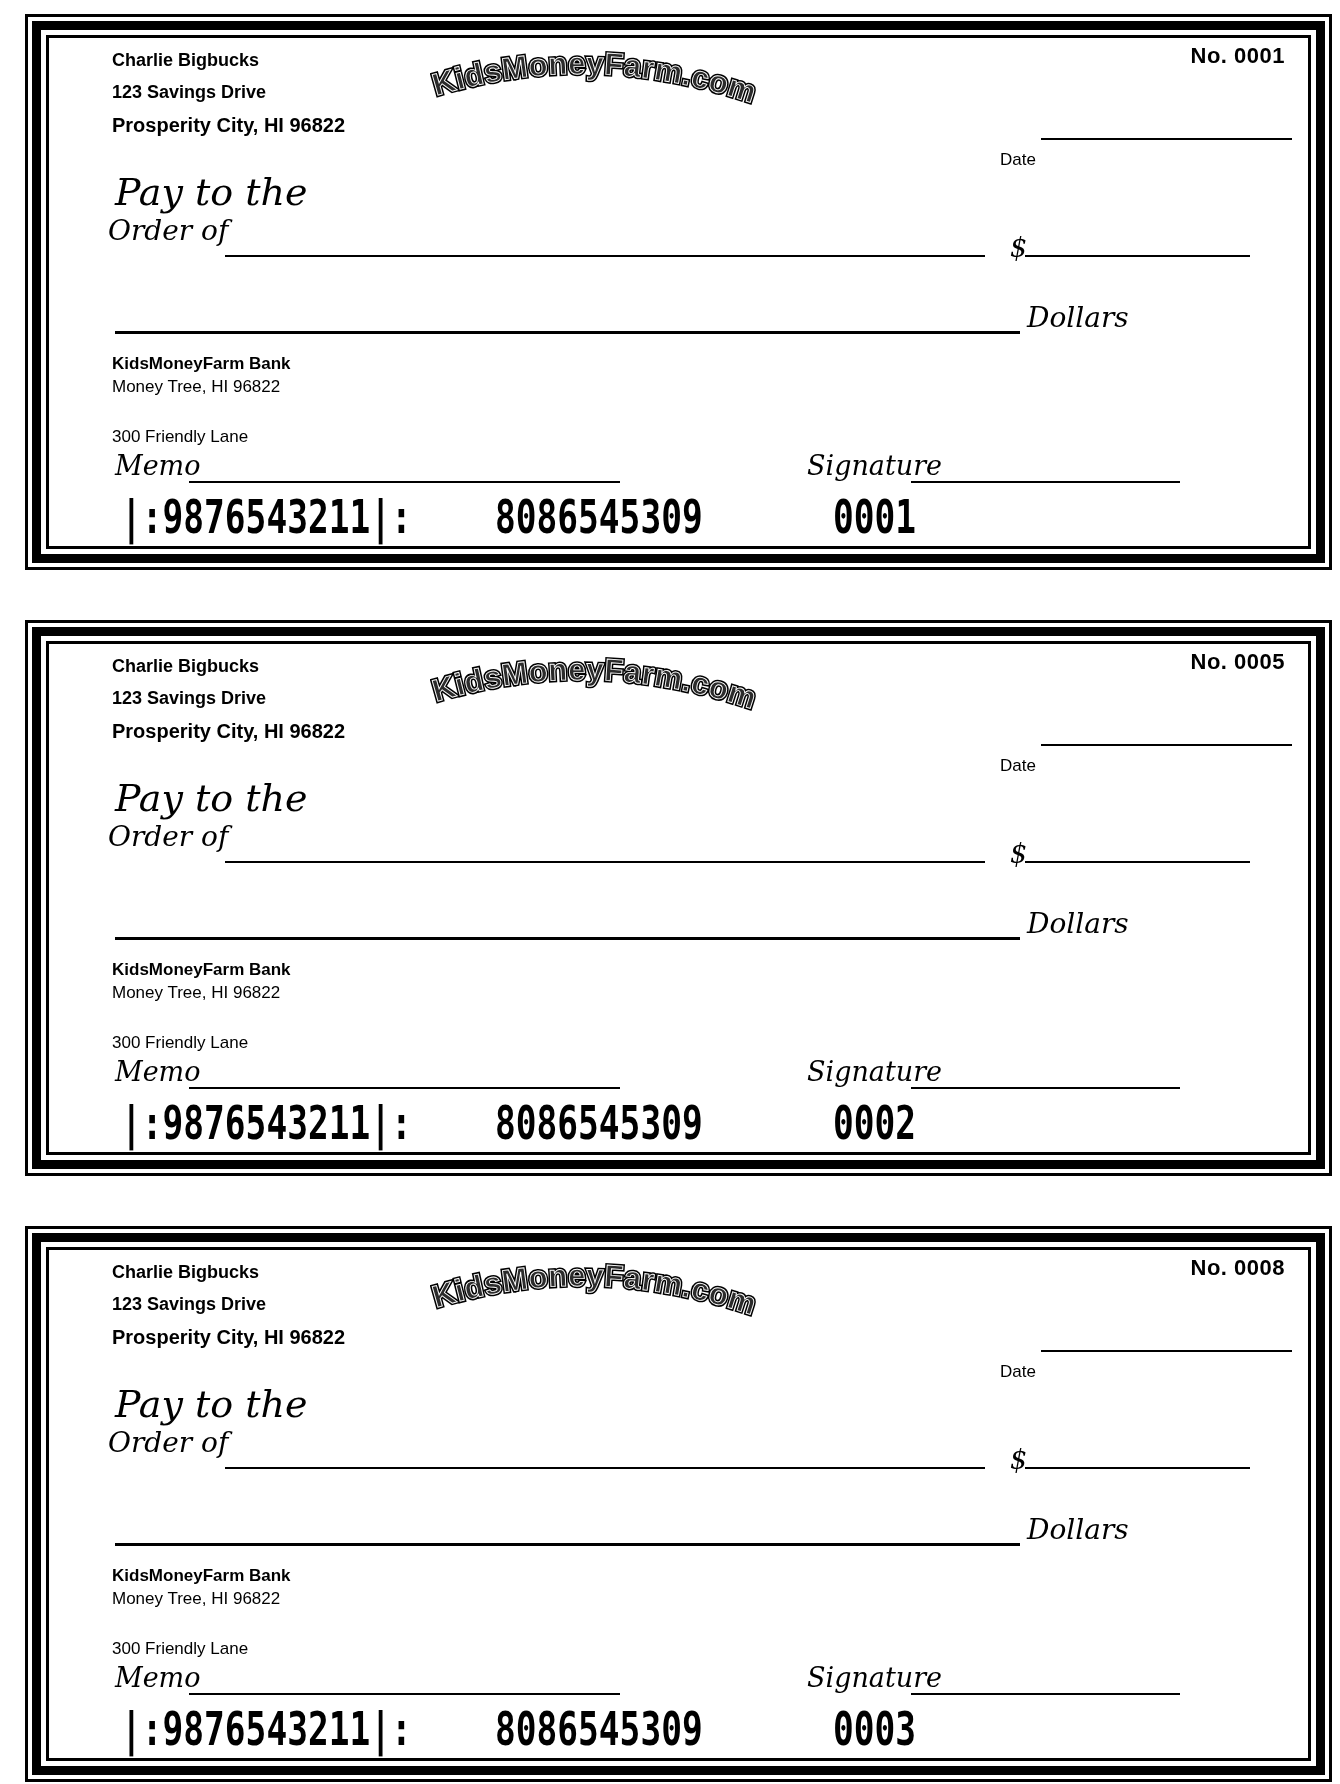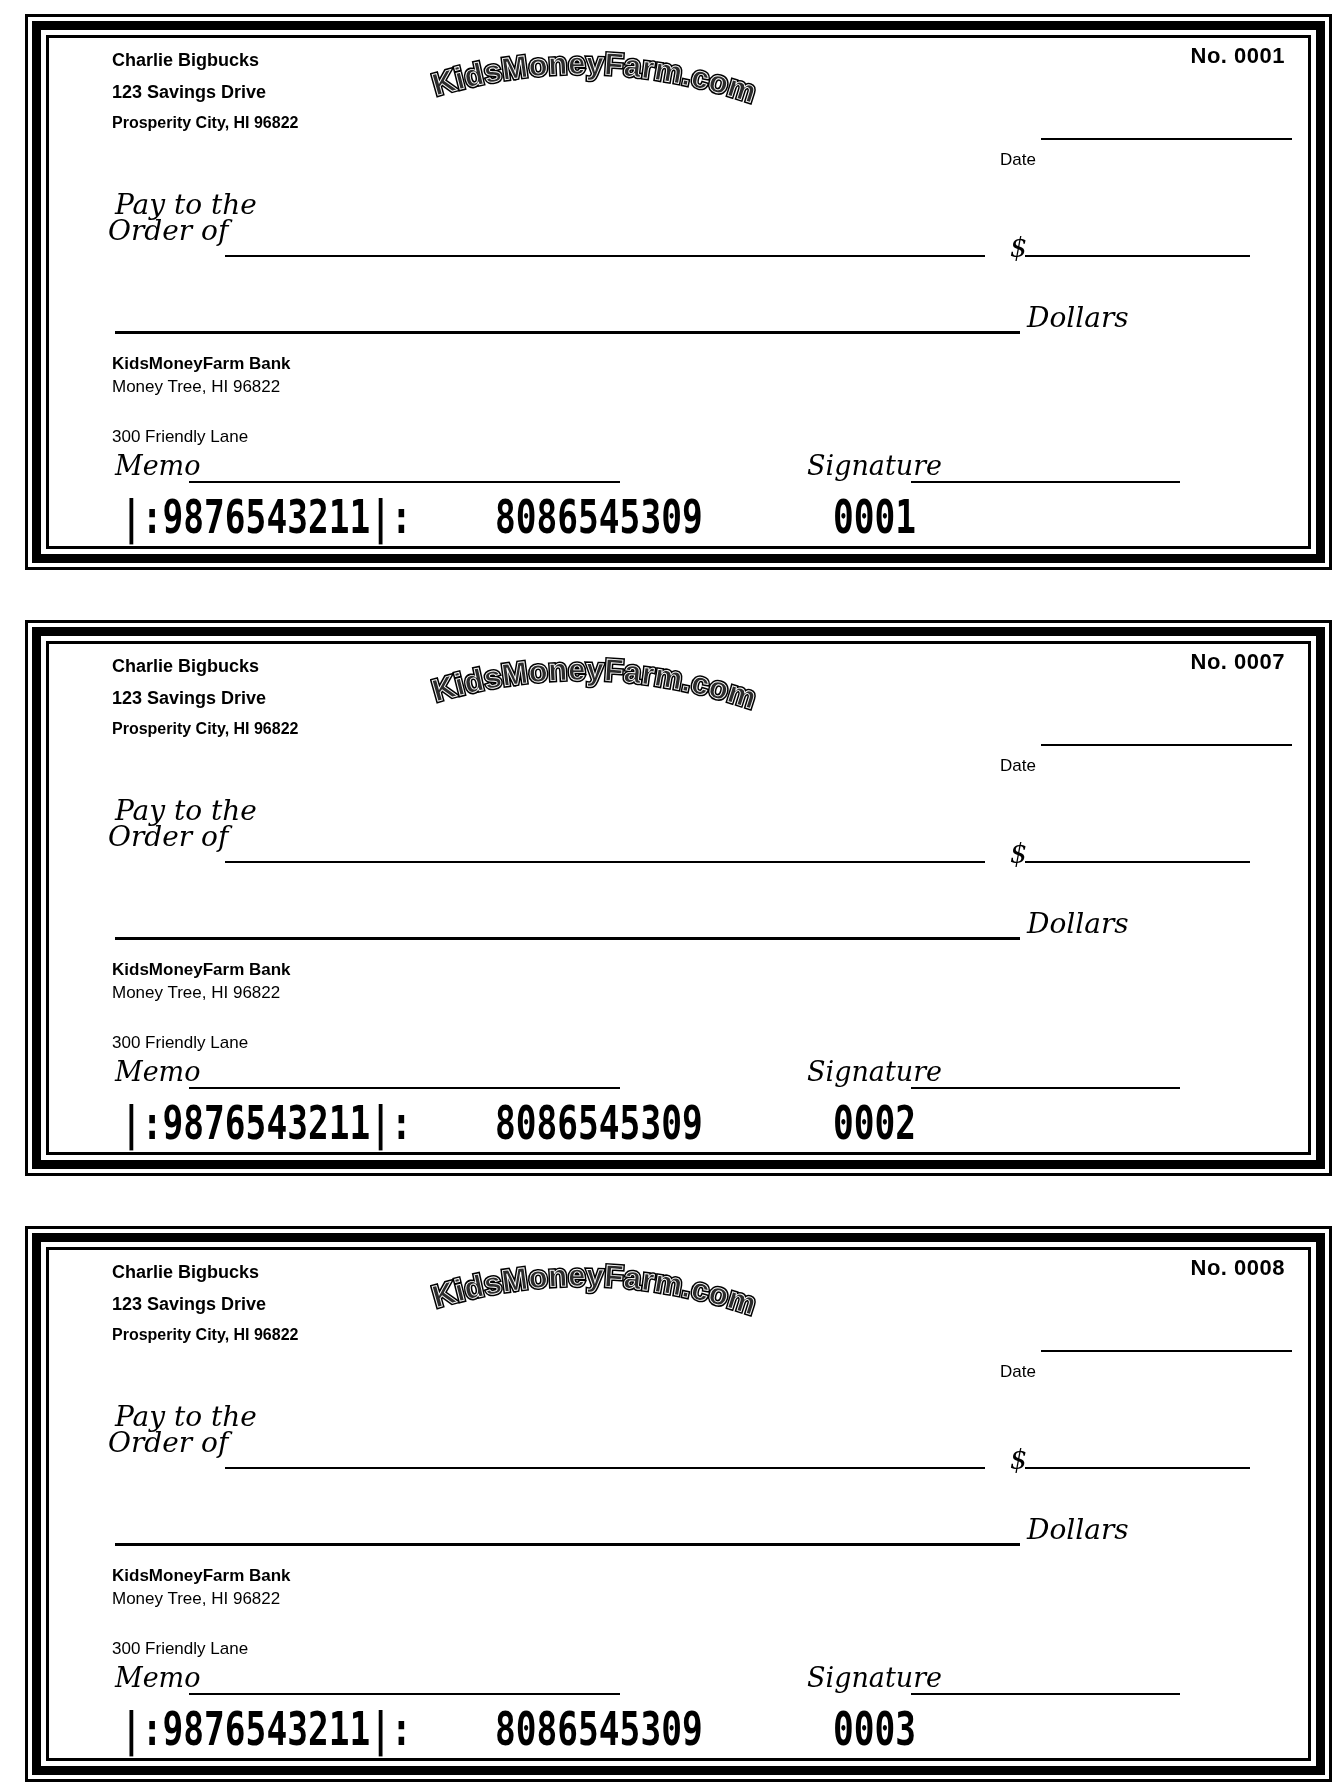--- a/index.html
+++ b/index.html
@@ -41,35 +41,35 @@
     background: #fff;
     color: #000;
     font-family: "Liberation Sans", sans-serif;
     overflow: hidden;
   }
   .abs { position: absolute; white-space: nowrap; }
 
   
   .payer-name  { left: 63px; top: 12px;  font-size: 18px; font-weight: bold; }
   .payer-a1    { left: 63px; top: 44px;  font-size: 18px; font-weight: bold; }
-  .payer-a2    { left: 63px; top: 76px;  font-size: 16px; font-weight: bold; }
+  .payer-a2    { left: 63px; top: 76px;  font-size: 20px; font-weight: bold; }
 
   
   .logo-wrap { left: 381px; top: 6px; width: 330px; height: 70px; }
 
   
   .check-no { left: 1076px; top: 5px; width: 160px; text-align: right; font-size: 22px; font-weight: bold; letter-spacing: .5px; }
 
   
   .date-label { left: 951px; top: 76px; font-size: 17px; margin-top: 36px; }
   .date-line  { left: 992px; top: 100px; width: 251px; border-bottom: 2px solid #000; height: 0; }
 
   
   .script { font-family: "DejaVu Serif", serif; font-style: italic; }
-  .pay-1 { left: 66px; top: 150px; font-size: 28px; }
+  .pay-1 { left: 66px; top: 132px; font-size: 38px; }
   .pay-2 { left: 59px; top: 176px; font-size: 28px; }
   .payee-line { left: 176px; top: 217px; width: 760px; border-bottom: 2px solid #000; height: 0; }
   .dollar-sign { left: 961px; top: 194px; font-size: 27px; }
   .amount-line { left: 976px; top: 217px; width: 225px; border-bottom: 2px solid #000; height: 0; }
 
   
   .words-line   { left: 66px; top: 293px; width: 905px; border-bottom: 3px solid #000; height: 0; }
   .dollars-word { left: 978px; top: 263px; font-size: 28px; }
 
   
@@ -168,21 +168,21 @@
         <div class="abs payer-a2">Prosperity City, HI 96822</div>
 
         <div class="abs logo-wrap">
           <svg class="logo-svg" width="330" height="70" viewBox="0 0 330 70">
             <path id="arcB" d="M 6 52 Q 162 4 324 60" fill="none"></path>
             <text class="logo-back"><textPath href="#arcB">KidsMoneyFarm.com</textPath></text>
             <text class="logo-front"><textPath href="#arcB">KidsMoneyFarm.com</textPath></text>
           </svg>
         </div>
 
-        <div class="abs check-no">No. 0007</div>
+        <div class="abs check-no">No. 0005</div>
 
         <div class="abs date-label">Date</div>
         <div class="abs date-line"></div>
 
         <div class="abs script pay-1">Pay to the</div>
         <div class="abs script pay-2">Order of</div>
         <div class="abs payee-line"></div>
         <div class="abs script dollar-sign">$</div>
         <div class="abs amount-line"></div>
 

